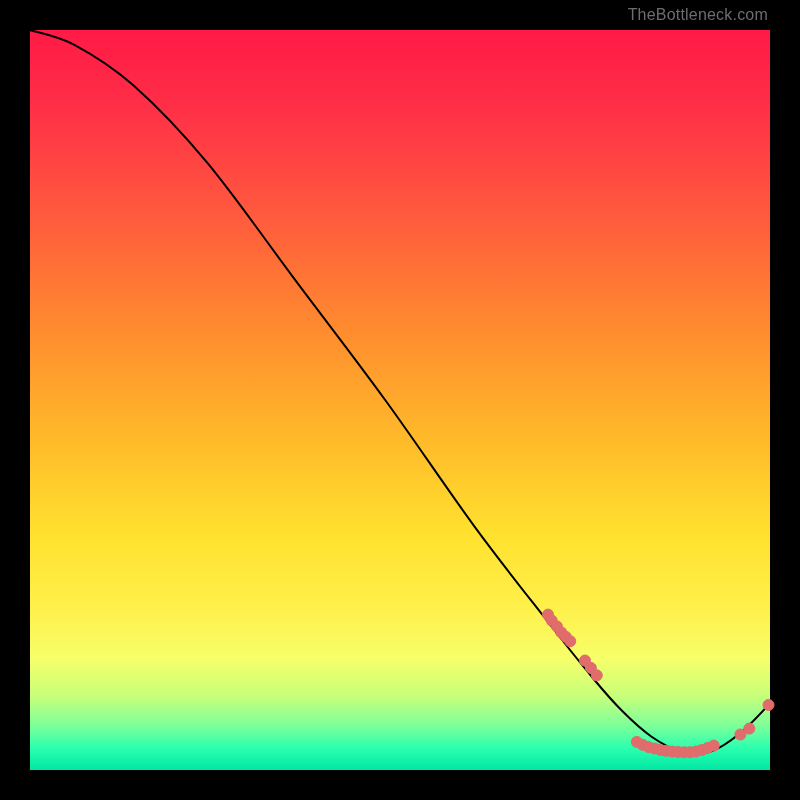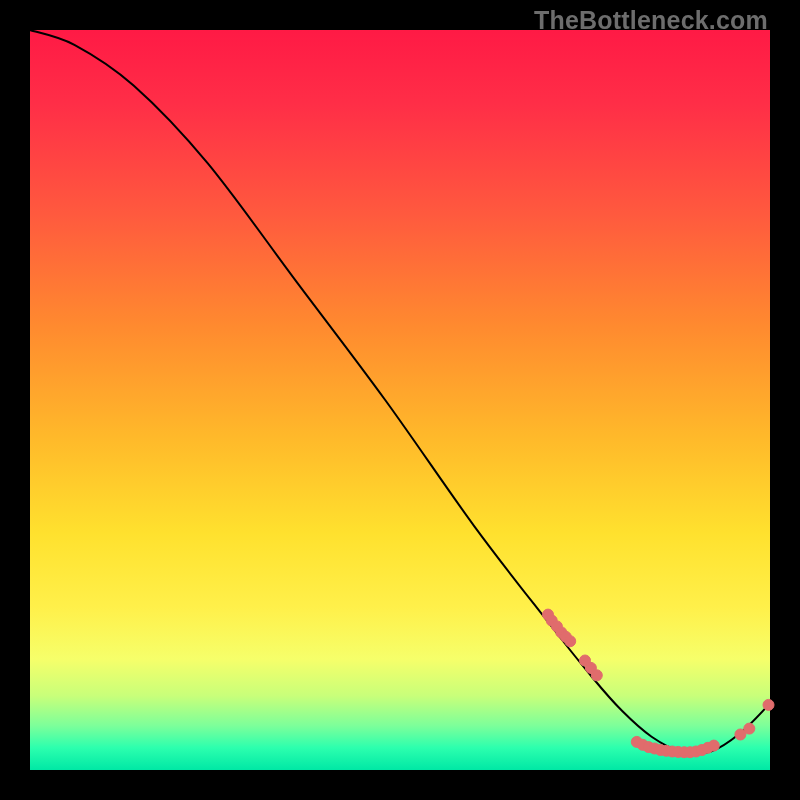--- a/index.html
+++ b/index.html
@@ -40,24 +40,23 @@
       #7dff9a 94%,
       #2cffae 97%,
       #00e8a5 100%
     );
   }
   .watermark {
     position: absolute;
     top: 6px;
     right: 32px;
     color: #6d6d6d;
-    font-size: 25px;
+    font-size: 16px;
     letter-spacing: 0.2px;
     user-select: none;
-    font-weight: bold;
   }
   svg.curve {
     position: absolute;
     left: 0;
     top: 0;
     width: 740px;
     height: 740px;
     overflow: visible;
   }
   .curve-path {

